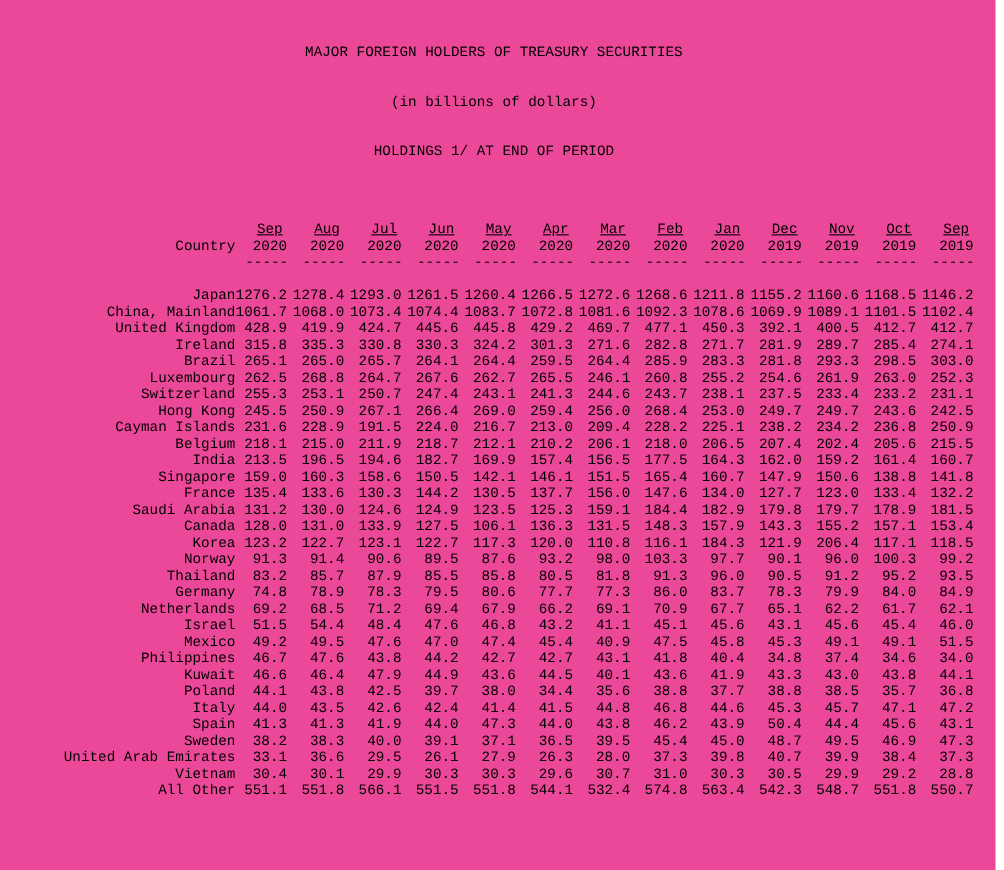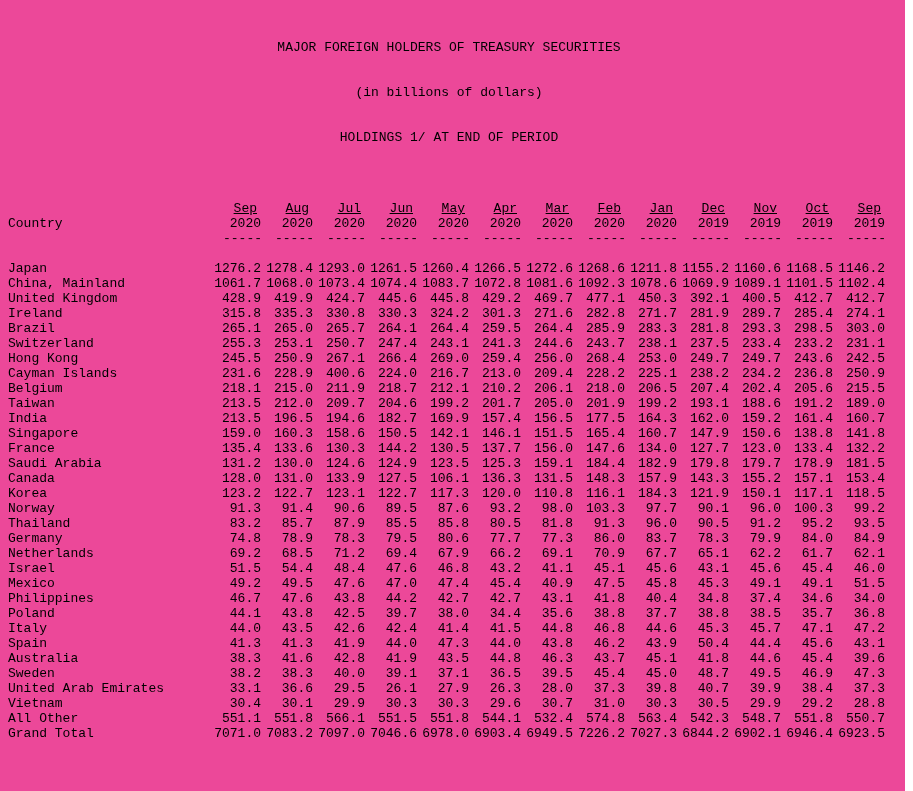--- a/index.html
+++ b/index.html
@@ -32,21 +32,21 @@
     padding: 0;
     margin: 0;
     height: 15px;
     line-height: 15px;
     font-weight: normal;
     font-size: 13px;
     white-space: pre;
     overflow: hidden;
     vertical-align: bottom;
   }
-  .holdings th.country, .holdings td.country { text-align: left; }
+  .holdings th.country, .holdings td.country { text-align: right; }
   .holdings th.num, .holdings td.num { text-align: right; padding-right: 5px; }
   .holdings th.month { padding-right: 9px; text-decoration: underline; }
   .holdings th.dash { padding-right: 4px; }
   .holdings tr.spacer-sm td { height: 13px; }
   .holdings tr.spacer-lg td { height: 28px; }
 </style>
 </head>
 <body>
 
 <div class="page">
@@ -202,20 +202,36 @@
           <td class="num">259.5</td>
           <td class="num">264.4</td>
           <td class="num">285.9</td>
           <td class="num">283.3</td>
           <td class="num">281.8</td>
           <td class="num">293.3</td>
           <td class="num">298.5</td>
           <td class="num">303.0</td>
         </tr>
         <tr>
+          <td class="country">Luxembourg</td>
+          <td class="num">262.5</td>
+          <td class="num">268.8</td>
+          <td class="num">264.7</td>
+          <td class="num">267.6</td>
+          <td class="num">262.7</td>
+          <td class="num">265.5</td>
+          <td class="num">246.1</td>
+          <td class="num">260.8</td>
+          <td class="num">255.2</td>
+          <td class="num">254.6</td>
+          <td class="num">261.9</td>
+          <td class="num">263.0</td>
+          <td class="num">252.3</td>
+        </tr>
+        <tr>
           <td class="country">Switzerland</td>
           <td class="num">255.3</td>
           <td class="num">253.1</td>
           <td class="num">250.7</td>
           <td class="num">247.4</td>
           <td class="num">243.1</td>
           <td class="num">241.3</td>
           <td class="num">244.6</td>
           <td class="num">243.7</td>
           <td class="num">238.1</td>
@@ -237,21 +253,21 @@
           <td class="num">253.0</td>
           <td class="num">249.7</td>
           <td class="num">249.7</td>
           <td class="num">243.6</td>
           <td class="num">242.5</td>
         </tr>
         <tr>
           <td class="country">Cayman Islands</td>
           <td class="num">231.6</td>
           <td class="num">228.9</td>
-          <td class="num">400.6</td>
+          <td class="num">191.5</td>
           <td class="num">224.0</td>
           <td class="num">216.7</td>
           <td class="num">213.0</td>
           <td class="num">209.4</td>
           <td class="num">228.2</td>
           <td class="num">225.1</td>
           <td class="num">238.2</td>
           <td class="num">234.2</td>
           <td class="num">236.8</td>
           <td class="num">250.9</td>
@@ -266,36 +282,20 @@
           <td class="num">210.2</td>
           <td class="num">206.1</td>
           <td class="num">218.0</td>
           <td class="num">206.5</td>
           <td class="num">207.4</td>
           <td class="num">202.4</td>
           <td class="num">205.6</td>
           <td class="num">215.5</td>
         </tr>
         <tr>
-          <td class="country">Taiwan</td>
-          <td class="num">213.5</td>
-          <td class="num">212.0</td>
-          <td class="num">209.7</td>
-          <td class="num">204.6</td>
-          <td class="num">199.2</td>
-          <td class="num">201.7</td>
-          <td class="num">205.0</td>
-          <td class="num">201.9</td>
-          <td class="num">199.2</td>
-          <td class="num">193.1</td>
-          <td class="num">188.6</td>
-          <td class="num">191.2</td>
-          <td class="num">189.0</td>
-        </tr>
-        <tr>
           <td class="country">India</td>
           <td class="num">213.5</td>
           <td class="num">196.5</td>
           <td class="num">194.6</td>
           <td class="num">182.7</td>
           <td class="num">169.9</td>
           <td class="num">157.4</td>
           <td class="num">156.5</td>
           <td class="num">177.5</td>
           <td class="num">164.3</td>
@@ -373,21 +373,21 @@
           <td class="num">123.2</td>
           <td class="num">122.7</td>
           <td class="num">123.1</td>
           <td class="num">122.7</td>
           <td class="num">117.3</td>
           <td class="num">120.0</td>
           <td class="num">110.8</td>
           <td class="num">116.1</td>
           <td class="num">184.3</td>
           <td class="num">121.9</td>
-          <td class="num">150.1</td>
+          <td class="num">206.4</td>
           <td class="num">117.1</td>
           <td class="num">118.5</td>
         </tr>
         <tr>
           <td class="country">Norway</td>
           <td class="num">91.3</td>
           <td class="num">91.4</td>
           <td class="num">90.6</td>
           <td class="num">89.5</td>
           <td class="num">87.6</td>
@@ -490,20 +490,36 @@
           <td class="num">42.7</td>
           <td class="num">43.1</td>
           <td class="num">41.8</td>
           <td class="num">40.4</td>
           <td class="num">34.8</td>
           <td class="num">37.4</td>
           <td class="num">34.6</td>
           <td class="num">34.0</td>
         </tr>
         <tr>
+          <td class="country">Kuwait</td>
+          <td class="num">46.6</td>
+          <td class="num">46.4</td>
+          <td class="num">47.9</td>
+          <td class="num">44.9</td>
+          <td class="num">43.6</td>
+          <td class="num">44.5</td>
+          <td class="num">40.1</td>
+          <td class="num">43.6</td>
+          <td class="num">41.9</td>
+          <td class="num">43.3</td>
+          <td class="num">43.0</td>
+          <td class="num">43.8</td>
+          <td class="num">44.1</td>
+        </tr>
+        <tr>
           <td class="country">Poland</td>
           <td class="num">44.1</td>
           <td class="num">43.8</td>
           <td class="num">42.5</td>
           <td class="num">39.7</td>
           <td class="num">38.0</td>
           <td class="num">34.4</td>
           <td class="num">35.6</td>
           <td class="num">38.8</td>
           <td class="num">37.7</td>
@@ -538,36 +554,20 @@
           <td class="num">44.0</td>
           <td class="num">43.8</td>
           <td class="num">46.2</td>
           <td class="num">43.9</td>
           <td class="num">50.4</td>
           <td class="num">44.4</td>
           <td class="num">45.6</td>
           <td class="num">43.1</td>
         </tr>
         <tr>
-          <td class="country">Australia</td>
-          <td class="num">38.3</td>
-          <td class="num">41.6</td>
-          <td class="num">42.8</td>
-          <td class="num">41.9</td>
-          <td class="num">43.5</td>
-          <td class="num">44.8</td>
-          <td class="num">46.3</td>
-          <td class="num">43.7</td>
-          <td class="num">45.1</td>
-          <td class="num">41.8</td>
-          <td class="num">44.6</td>
-          <td class="num">45.4</td>
-          <td class="num">39.6</td>
-        </tr>
-        <tr>
           <td class="country">Sweden</td>
           <td class="num">38.2</td>
           <td class="num">38.3</td>
           <td class="num">40.0</td>
           <td class="num">39.1</td>
           <td class="num">37.1</td>
           <td class="num">36.5</td>
           <td class="num">39.5</td>
           <td class="num">45.4</td>
           <td class="num">45.0</td>
@@ -617,35 +617,19 @@
           <td class="num">551.8</td>
           <td class="num">544.1</td>
           <td class="num">532.4</td>
           <td class="num">574.8</td>
           <td class="num">563.4</td>
           <td class="num">542.3</td>
           <td class="num">548.7</td>
           <td class="num">551.8</td>
           <td class="num">550.7</td>
         </tr>
-        <tr>
-          <td class="country">Grand Total</td>
-          <td class="num">7071.0</td>
-          <td class="num">7083.2</td>
-          <td class="num">7097.0</td>
-          <td class="num">7046.6</td>
-          <td class="num">6978.0</td>
-          <td class="num">6903.4</td>
-          <td class="num">6949.5</td>
-          <td class="num">7226.2</td>
-          <td class="num">7027.3</td>
-          <td class="num">6844.2</td>
-          <td class="num">6902.1</td>
-          <td class="num">6946.4</td>
-          <td class="num">6923.5</td>
-        </tr>
         <tr class="spacer-lg">
           <td colspan="14">&nbsp;</td>
         </tr>
       </tbody>
   </table>
 
 </div>
 
 </body></html>

